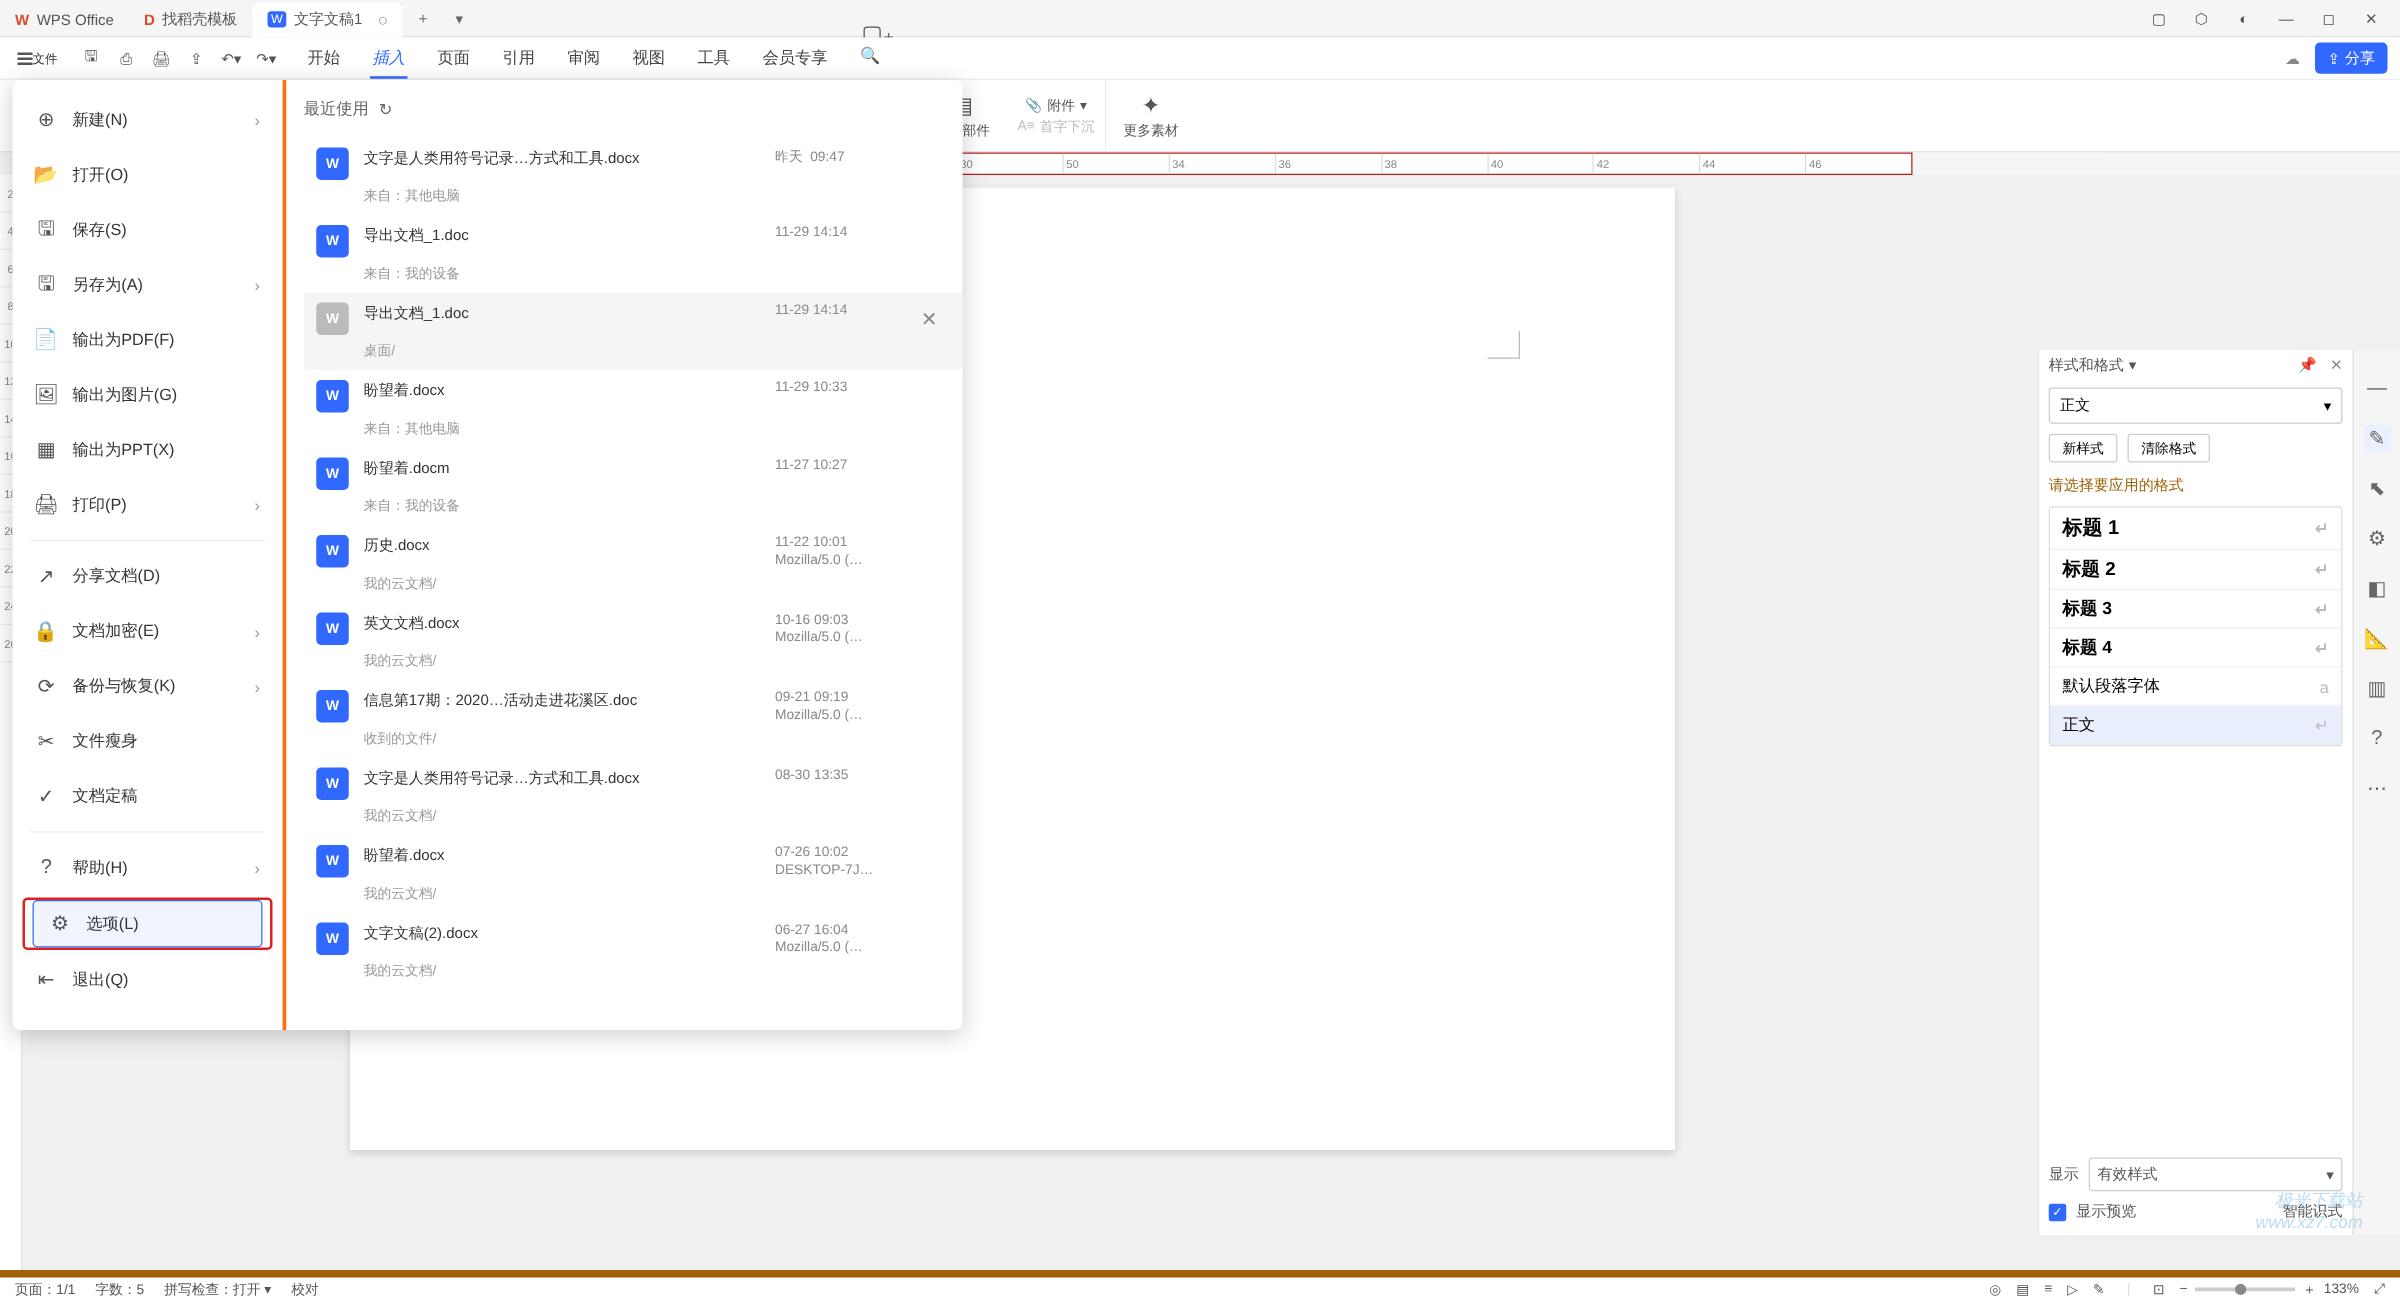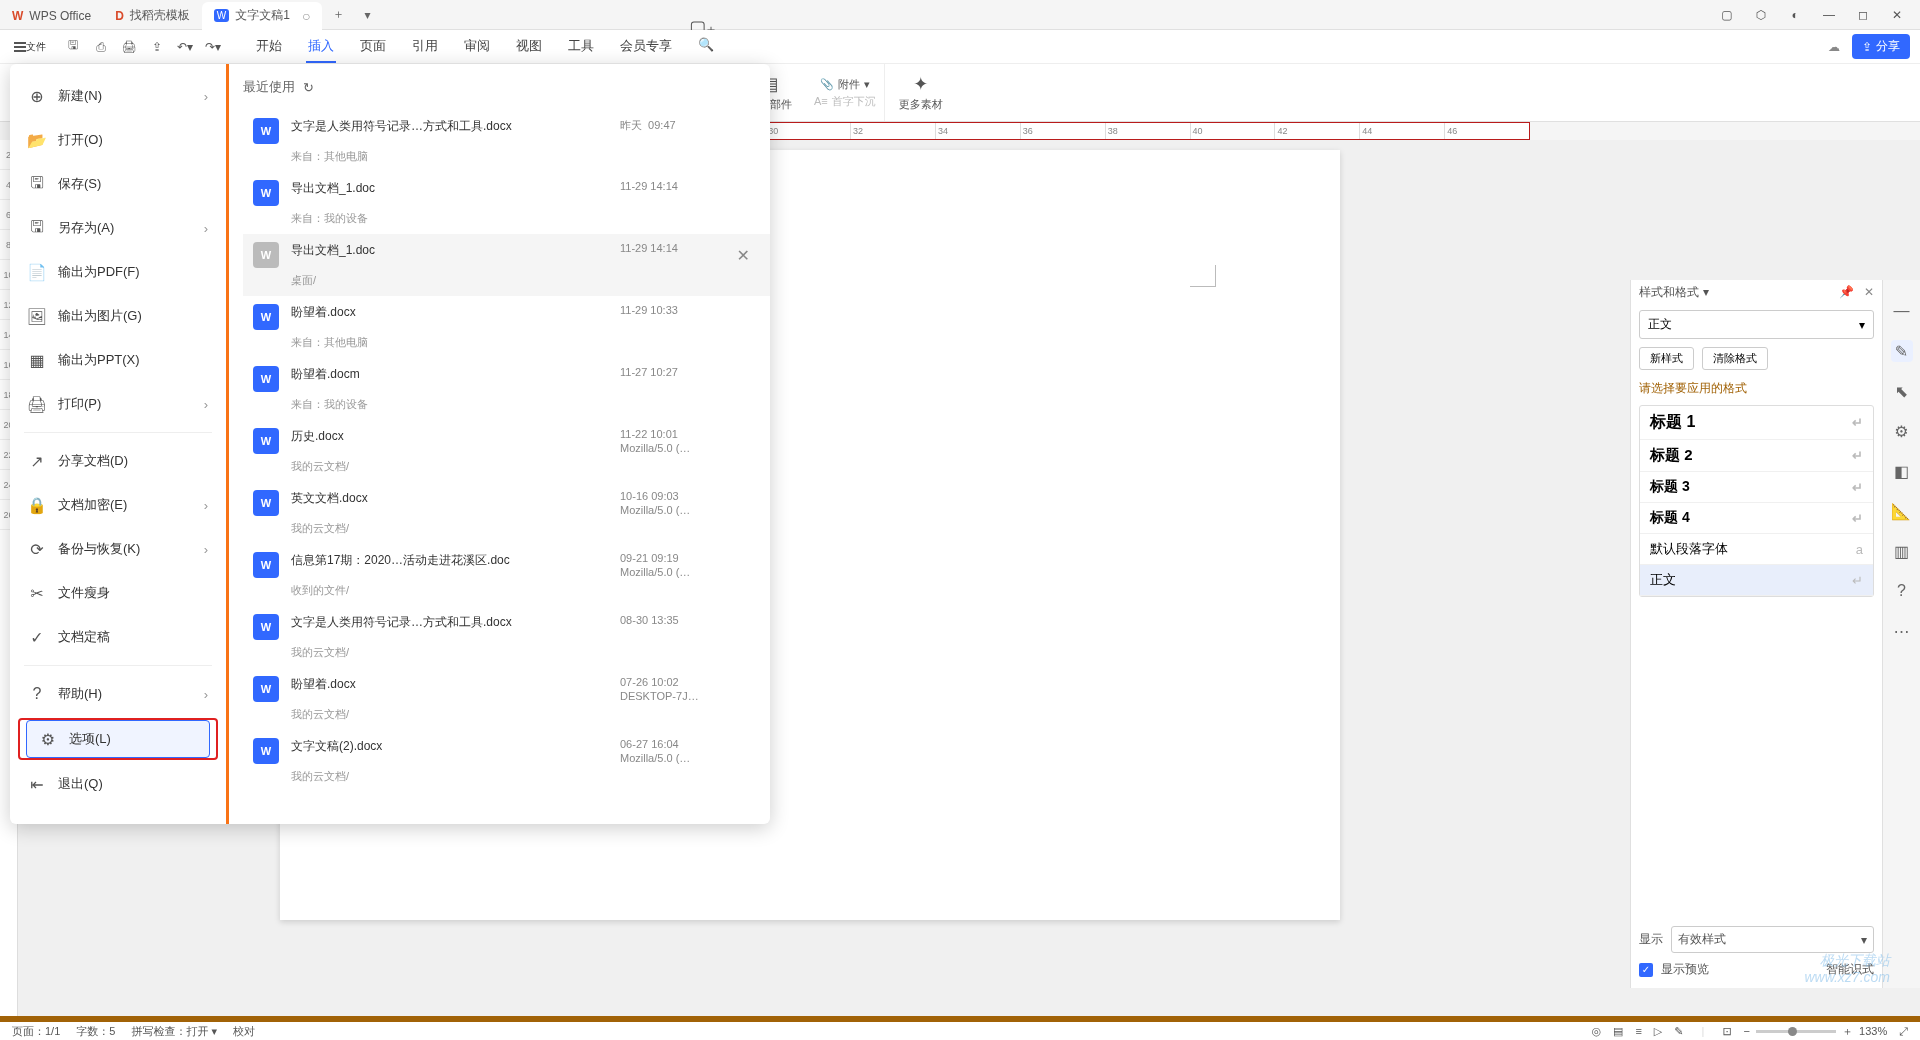--- a/index.html
+++ b/index.html
@@ -14,23 +14,23 @@
 .titlebar-right { margin-left: auto; display: flex; gap: 16px; padding-right: 14px; color: #555; }
 .titlebar-right span { width: 18px; text-align: center; }
 
 
 .menubar { height: 34px; background: #fff; display: flex; align-items: center; padding-left: 6px; border-bottom: 1px solid #eee; position: relative; }
 .file-btn { display: flex; align-items: center; gap: 0; padding: 4px 8px; font-size: 10px; color: #333; }
 .hamburger-icon { display: inline-flex; flex-direction: column; gap: 2px; }
 .hamburger-icon i { width: 12px; height: 2px; background: #555; }
 .quick-tools { display: flex; align-items: center; gap: 10px; margin-left: 10px; color: #555; }
 .quick-tools span { width: 18px; height: 18px; display: inline-flex; align-items: center; justify-content: center; }
-.menu-tabs { display: flex; gap: 22px; margin-left: 32px; font-size: 13px; }
+.menu-tabs { display: flex; gap: 22px; margin-left: 22px; font-size: 13px; }
 .menu-tab { color: #444; padding: 6px 2px; }
-.menu-tab.active { color: #3168ff; border-bottom: 2px solid #3168ff; }
+.menu-tab.active { color: #3168ff; border-bottom: 2px solid #3168ff; font-style: italic; }
 .menubar-right { margin-left: auto; display: flex; align-items: center; gap: 12px; padding-right: 10px; }
 .share-btn { background: #3168ff; color: #fff; padding: 4px 10px; border-radius: 4px; font-size: 12px; display: flex; align-items: center; gap: 4px; }
 
 
 .ribbon { height: 58px; background: #fff; display: flex; align-items: center; border-bottom: 1px solid #e0e0e0; padding-left: 570px; }
 .ribbon-group { display: flex; flex-direction: column; align-items: center; justify-content: center; padding: 0 14px; height: 100%; border-right: 1px solid #eee; color: #555; font-size: 11px; gap: 2px; }
 .ribbon-group.noborder { border-right: none; }
 .ribbon-icon { font-size: 18px; color: #555; }
 .ribbon-disabled { color: #bbb; }
 .ribbon-pair { display: flex; gap: 18px; }
@@ -224,21 +224,21 @@
 <div class="ruler">
   <div class="ruler-inner" id="ruler-inner">
       <div class="ruler-tick">16</div>
       <div class="ruler-tick">18</div>
       <div class="ruler-tick">20</div>
       <div class="ruler-tick">22</div>
       <div class="ruler-tick">24</div>
       <div class="ruler-tick">26</div>
       <div class="ruler-tick">28</div>
       <div class="ruler-tick">30</div>
-      <div class="ruler-tick">32</div>
+      <div class="ruler-tick">50</div>
       <div class="ruler-tick">34</div>
       <div class="ruler-tick">36</div>
       <div class="ruler-tick">38</div>
       <div class="ruler-tick">40</div>
       <div class="ruler-tick">42</div>
       <div class="ruler-tick">44</div>
       <div class="ruler-tick">46</div>
     </div>
 </div>
 

